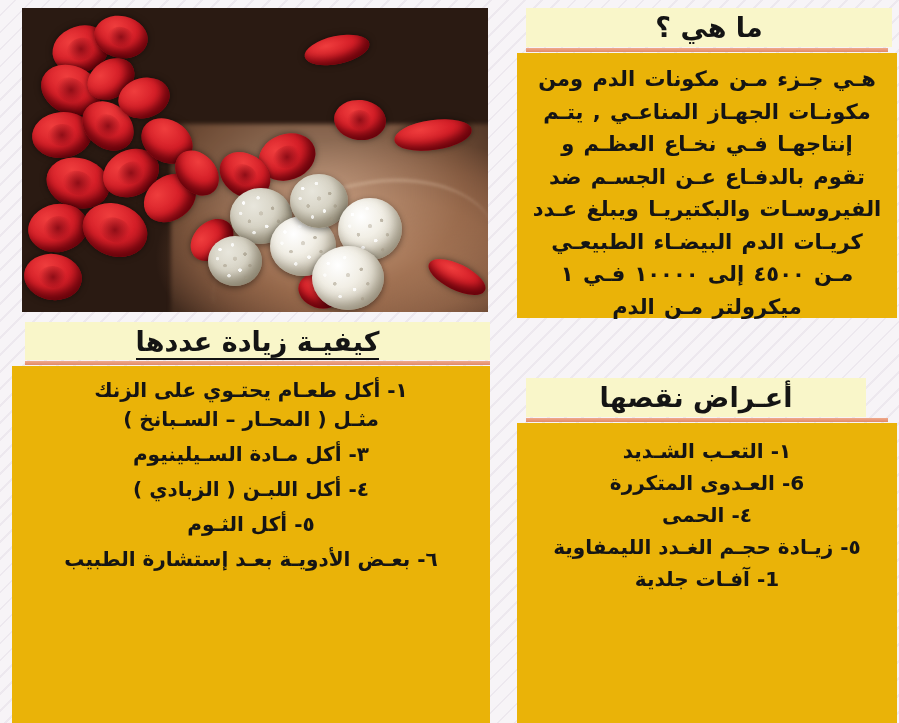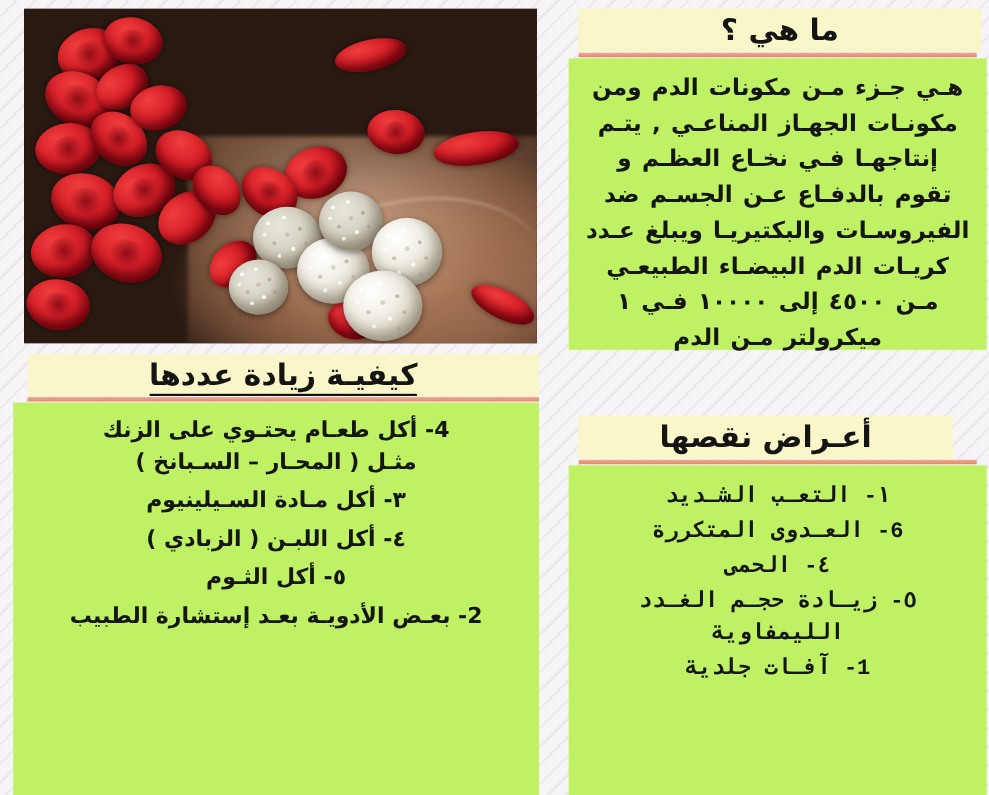--- a/index.html
+++ b/index.html
@@ -136,21 +136,21 @@
     letter-spacing: 0.5px;
     white-space: nowrap;
   }
   .head-rule {
     position: absolute;
     height: 4px;
     background: linear-gradient(to bottom, #f0a98c, #e08a68);
   }
   .panel-body {
     position: absolute;
-    background: #bef264;
+    background: #eab308;
     box-sizing: border-box;
   }
 
   
   .left-head   { left: 25px;  top: 322px; width: 465px; height: 38px; align-items: flex-end; }
   .left-rule   { left: 25px;  top: 361px; width: 465px; }
   .left-body   { left: 12px;  top: 366px; width: 478px; height: 357px;
                  padding: 10px 18px 0 18px; }
 
   .list {
@@ -187,21 +187,21 @@
     font-weight: bold;
     color: #151515;
     line-height: 1.55;
     text-align: center;
     word-spacing: 2px;
   }
 
   .r2-head  { left: 21px; top: 378px; width: 340px; height: 39px; }
   .r2-rule  { left: 21px; top: 418px; width: 362px; }
   .r2-body  { left: 12px; top: 423px; width: 380px; height: 300px;
-              padding: 14px 14px 0 14px; font-family: Liberation Mono, monospace; }
+              padding: 14px 14px 0 14px; }
   .r2-body .list li {
     font-size: 20px;
     margin-bottom: 3px;
   }
 
   .panel-head .head-text.underlined {
     border-bottom: 2px solid #141414;
     padding-bottom: 1px;
   }
 </style>
@@ -251,26 +251,26 @@
       </div>
     </div>
 
     <div class="panel-head left-head">
       <span class="head-text underlined">كيفيـة زيادة عددها</span>
     </div>
     <div class="head-rule left-rule"></div>
 
     <div class="panel-body left-body">
       <ul class="list">
-        <li>4- أكل طعـام يحتـوي على الزنك
+        <li>١- أكل طعـام يحتـوي على الزنك
 مثـل ( المحـار – السـبانخ )</li>
         <li>٣- أكل مـادة السـيلينيوم</li>
         <li>٤- أكل اللبـن ( الزبادي )</li>
         <li>٥- أكل الثـوم</li>
-        <li>2- بعـض الأدويـة بعـد إستشارة الطبيب</li>
+        <li>٦- بعـض الأدويـة بعـد إستشارة الطبيب</li>
       </ul>
     </div>
   </div>
 
   <div class="right-col">
 
     <div class="panel-head r1-head">
       <span class="head-text">ما هي ؟</span>
     </div>
     <div class="head-rule r1-rule"></div>

